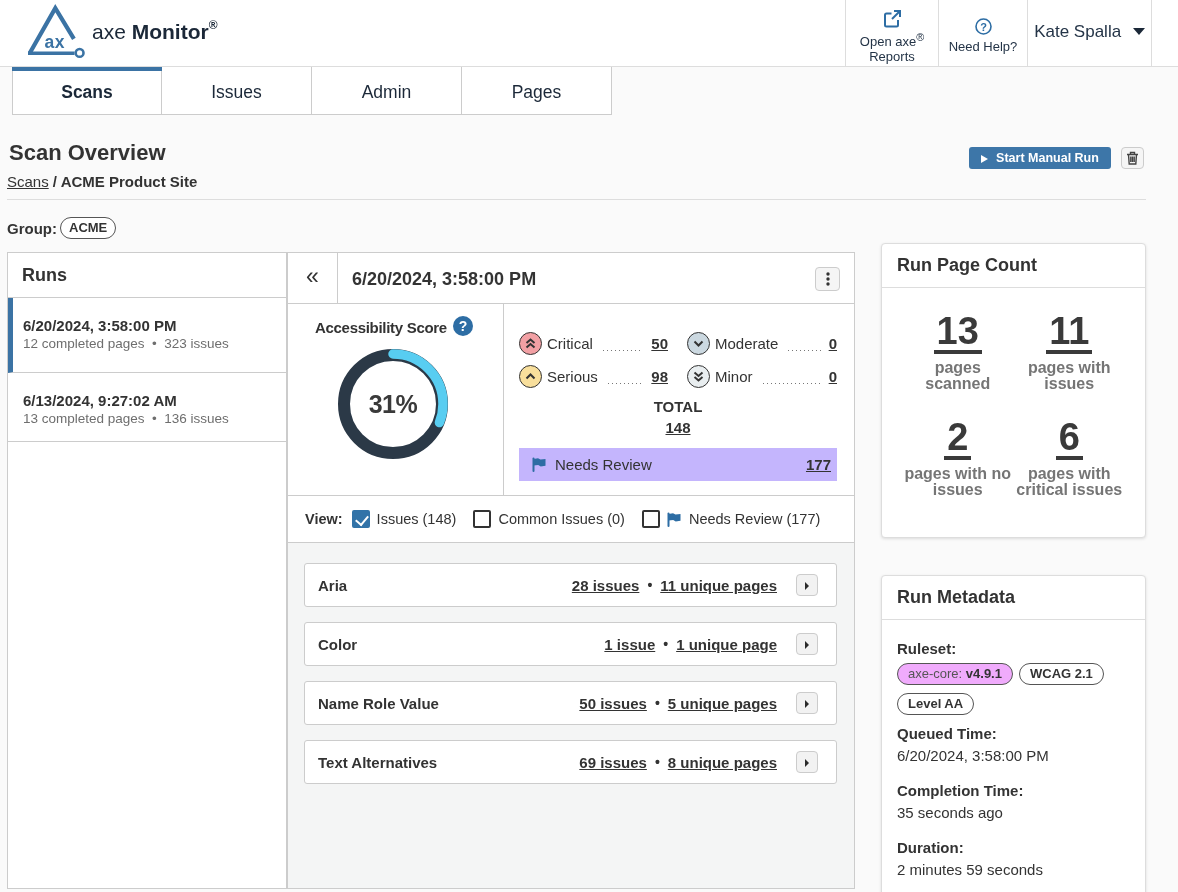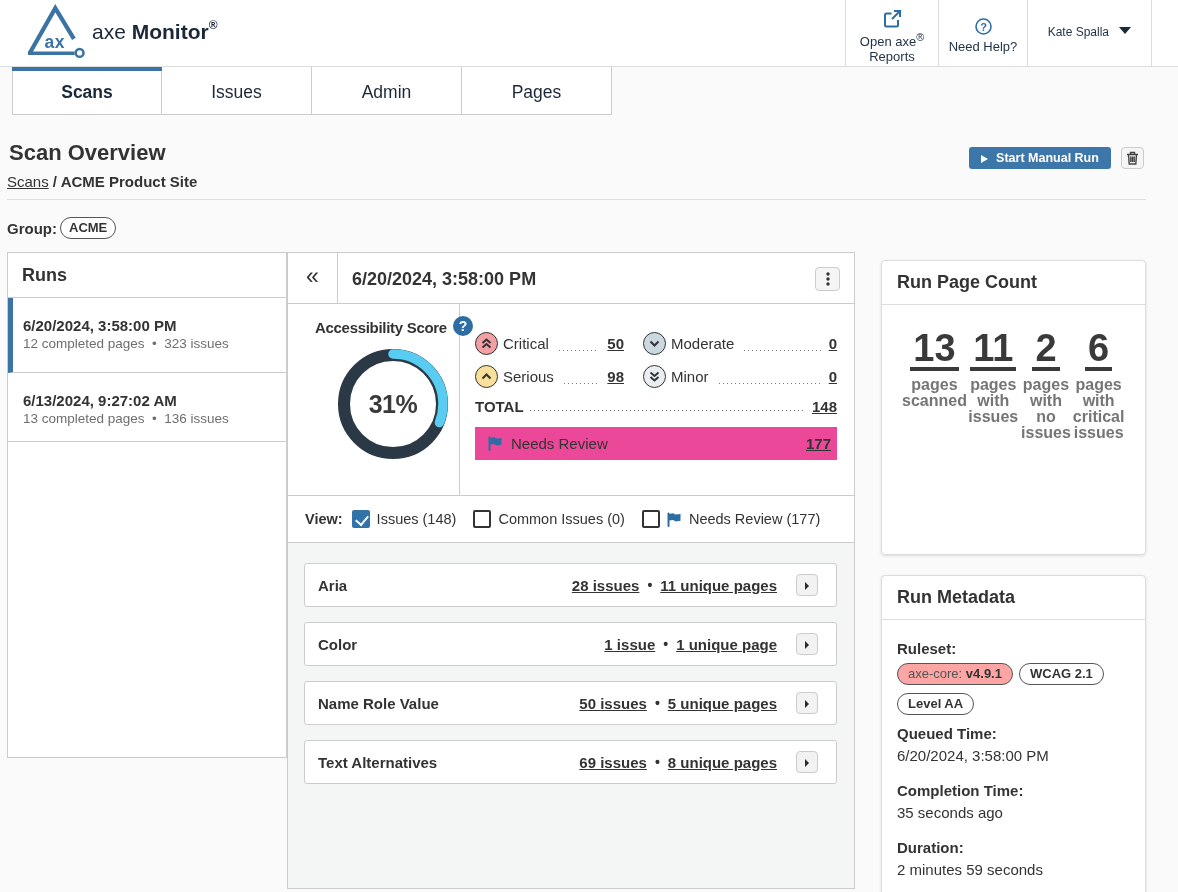--- a/index.html
+++ b/index.html
@@ -7,21 +7,21 @@
 body { background:#fafafa; font-family:"Liberation Sans", sans-serif; color:#333; position:relative; }
 
 .hdr { position:absolute; left:0; top:0; width:1178px; height:67px; background:#fff; border-bottom:1px solid #ddd; }
 .logo { position:absolute; left:25px; top:3px; }
 .brand { position:absolute; left:92px; top:20px; font-size:21px; color:#1b2838; }
 .brand b { font-weight:bold; }
 .brand sup { font-size:12px; position:relative; top:-2px; }
 .hcell { position:absolute; top:0; height:66px; border-left:1px solid #ddd; text-align:center; color:#243447; font-size:13px; line-height:14.5px; }
 .hc1 { left:845px; width:93px; }
 .hc2 { left:938px; width:89px; }
-.hc3 { left:1027px; width:125px; border-right:1px solid #ddd; font-size:12px; }
+.hc3 { left:1027px; width:125px; border-right:1px solid #ddd; font-size:17px; }
 .hc1 .ic, .hc2 .ic { margin-top:9px; height:21px; }
 .hc2 .ic { margin-top:18px; height:22px; }
 .kate { margin-top:25px; }
 .caret { display:inline-block; width:0; height:0; border-left:6px solid transparent; border-right:6px solid transparent; border-top:7px solid #1b2838; margin-left:7px; position:relative; top:-2px;}
 
 .tabs { position:absolute; left:12px; top:67px; display:flex; }
 .tab { width:150px; height:48px; background:#fff; border-right:1px solid #ccc; border-bottom:1px solid #ccc; text-align:center; line-height:50px; font-size:17.5px; color:#1b2838; position:relative; }
 .tab:first-child { border-left:1px solid #ccc; }
 .tab.active { font-weight:bold; }
 .tab.active::before { content:""; position:absolute; left:-1px; top:0; width:150px; height:4px; background:#3b73a4; }
@@ -29,87 +29,87 @@
 .h1 { position:absolute; left:9px; top:140px; font-size:22px; font-weight:bold; color:#333; }
 .crumbs { position:absolute; left:7px; top:173px; font-size:15px; font-weight:bold; color:#333; }
 .crumbs a { color:#333; font-weight:normal; text-decoration:underline; }
 .btn-run { position:absolute; left:969px; top:147px; width:142px; height:22px; background:#3d76a8; border-radius:3px; color:#fff; font-size:12.5px; font-weight:bold; text-align:center; line-height:22px; }
 .btn-run .play { display:inline-block; width:0; height:0; border-top:4.5px solid transparent; border-bottom:4.5px solid transparent; border-left:7px solid #fff; margin-right:8px; position:relative; top:1px; }
 .btn-trash { position:absolute; left:1121px; top:147px; width:23px; height:22px; background:#f5f5f5; border:1px solid #ccc; border-radius:4px; text-align:center; }
 .hr1 { position:absolute; left:7px; top:199px; width:1139px; border-top:1px solid #ddd; }
 .grp { position:absolute; left:7px; top:220px; font-size:15px; font-weight:bold; }
 .pill-acme { position:absolute; left:60px; top:217px; height:22px; padding:0 8px; border:1px solid #555; border-radius:12px; background:#fff; font-size:13px; font-weight:bold; line-height:20px; }
 
-.runs { position:absolute; left:7px; top:252px; width:280px; height:506px; background:#fff; border:1px solid #ccc; }
+.runs { position:absolute; left:7px; top:252px; width:280px; height:637px; background:#fff; border:1px solid #ccc; }
 .runs-h { height:45px; border-bottom:1px solid #ccc; font-size:18px; font-weight:bold; padding:12px 0 0 14px; color:#333; }
 .run-item { position:relative; border-bottom:1px solid #ccc; padding:19px 10px 15px 15px; }
 .run-item.sel { border-left:5px solid #3b73a4; padding-left:10px; padding-bottom:21px; }
 .run-t { font-size:15px; font-weight:bold; color:#333; }
 .run-s { font-size:13.5px; color:#6e6e6e; margin-top:2px; }
 
 .mid { position:absolute; left:287px; top:252px; width:568px; height:637px; background:#f4f5f5; border:1px solid #ccc; }
 .mid-h { height:51px; background:#fff; border-bottom:1px solid #ccc; position:relative; }
 .mid-h .back { position:absolute; left:0; top:0; width:50px; height:50px; border-right:1px solid #ccc; text-align:center; font-size:23px; line-height:47px; color:#333; }
 .mid-h .date { position:absolute; left:64px; top:16px; font-size:18px; font-weight:bold; }
 .kebab { position:absolute; right:14px; top:14px; width:25px; height:24px; background:#f5f5f5; border:1px solid #ccc; border-radius:4px; text-align:center; line-height:22px; font-size:14px; font-weight:bold; color:#333; letter-spacing:0; }
 .score-row { height:191px; background:#fff; display:flex; }
-.score-l { width:172px; border-right:1px solid #ccc; position:relative;padding-left:12px; }
+.score-l { width:216px; border-right:1px solid #ccc; position:relative;padding-left:12px; }
 .score-l .ttl { position:absolute; left:27px; top:15px; font-size:15px; font-weight:bold; letter-spacing:-0.3px; }
 .qmark { position:absolute; left:165px; top:12px; width:20px; height:20px; background:#2d6da4; color:#fff; border-radius:50%; font-size:14px; font-weight:bold; text-align:center; line-height:20px; }
 .donut { position:absolute; left:49px; top:44px; }
 .pct { position:absolute; left:49px; top:86px; width:112px; text-align:center; font-size:25px; font-weight:bold; color:#3a3a3a; letter-spacing:-0.5px; }
 .score-r { flex:1; position:relative; padding:13px 17px 0 15px; }
 .score-r .ttl { font-size:16px; font-weight:bold; }
 .imp-grid { margin-top:15px; }
 .imp-row { display:flex; margin-bottom:10px; }
 .imp-cell { display:flex; align-items:center; }
 .imp-cell.c1 { width:149px; margin-right:19px; }
 .imp-cell.c2 { flex:1; }
 .imp-cell .ico { width:23px; height:23px; border-radius:50%; border:1.5px solid #333; display:flex; align-items:center; justify-content:center; margin-right:5px; flex:none; }
 .ico.crit { background:#f2a0a4; }
 .ico.ser { background:#f8df9c; }
 .ico.mod { background:#cbd8e0; }
 .ico.min { background:#e9eef0; }
 .imp-cell .lbl { font-size:15px; color:#333; margin-right:4px; }
 .leader { flex:1; height:1.5px; align-self:flex-end; background-image:repeating-linear-gradient(90deg,#777 0 1.5px,transparent 1.5px 4px); margin:0 8px 4px 6px; }
 .imp-cell .num { font-size:15px; font-weight:bold; text-decoration:underline; }
-.tot-row { display:flex; align-items:center; margin-top:10px; }
+.tot-row { display:flex; align-items:center; margin-top:10px;flex-direction:column; }
 .tot-row .t { font-size:15px; font-weight:bold; }
 .tot-row .num { font-size:15px; font-weight:bold; text-decoration:underline; }
-.nr-row { margin-top:12px; background:#ec4899; height:33px; display:flex; align-items:center; padding:0 6px 0 13px; }
+.nr-row { margin-top:12px; background:#c4b5fd; height:33px; display:flex; align-items:center; padding:0 6px 0 13px; }
 .nr-row .t { font-size:15px; margin-left:8px; }
 .nr-row .num { margin-left:auto; font-size:15px; font-weight:bold; text-decoration:underline; }
 .view-row { height:48px; background:#fff; border-top:1px solid #ccc; border-bottom:1px solid #ccc; display:flex; align-items:center; padding-left:17px; font-size:14.5px; white-space:nowrap; }
 .view-row .vlbl { font-weight:bold; margin-right:9px; }
 .cb { width:18px; height:18px; border:2px solid #333; border-radius:2px; background:#fff; margin-right:7px; flex:none; }
 .cb.on { background:#3273a8; border-color:#3273a8; position:relative; }
 .cb.on::after { content:""; position:absolute; left:4px; top:1px; width:6px; height:10px; border:solid #fff; border-width:0 2.5px 2.5px 0; transform:rotate(40deg); }
 .view-row .sp { width:17px; }
 .cards { padding:20px 0 0 16px; }
 .card { width:533px; height:44px; background:#fff; border:1px solid #ccc; border-radius:3px; margin-bottom:15px; display:flex; align-items:center; padding:0 18px 0 13px; }
 .card .name { font-size:15px; font-weight:bold; }
 .card .links { margin-left:auto; font-size:15px; font-weight:bold; display:flex; align-items:center; }
 .card .links u { text-decoration:underline; }
 .card .dot { margin:0 8px; font-size:14px; }
 .card .go { width:22px; height:22px; background:#f2f2f2; border:1px solid #ccc; border-radius:4px; margin-left:19px; text-align:center; line-height:20px; flex:none; }
 .card .go::after { content:""; display:inline-block; width:0; height:0; border-top:4px solid transparent; border-bottom:4px solid transparent; border-left:4.5px solid #2b2b2b; }
 
 .rcard { position:absolute; left:881px; width:265px; background:#fff; border:1px solid #ddd; border-radius:4px; box-shadow:0 1px 3px rgba(0,0,0,.12); }
-.rc1 { top:260px; height:295px; }
+.rc1 { top:243px; height:295px; }
 .rc2 { top:575px; height:330px; }
 .rcard .rh { height:44px; border-bottom:1px solid #ddd; font-size:18px; font-weight:bold; padding:11px 0 0 15px; color:#333; }
-.cnt-grid { display:grid; grid-template-columns:1fr 1fr 1fr 1fr; margin-top:24px; row-gap:26px; padding:0 20px; }
+.cnt-grid { display:grid; grid-template-columns:1fr 1fr; margin-top:24px; row-gap:26px; padding:0 20px; }
 .cnt { text-align:center; }
 .cnt .n { font-size:38px; font-weight:bold; color:#3a3a3a; display:inline-block; border-bottom:4px solid #3a3a3a; line-height:1.0; padding:0 3px 0 3px; }
 .cnt .l { font-size:16px; font-weight:bold; color:#757575; margin-top:6px; line-height:16px; }
 .meta { padding:20px 15px 0 15px; font-size:15px; }
 .meta .ml { font-weight:bold; margin-bottom:5px; }
 .chips { margin:6px 0 2px 0; }
 .chip { display:inline-block; height:22px; line-height:20px; padding:0 10px; border:1px solid #555; border-radius:12px; font-size:13px; margin:0 6px 8px 0; background:#fff; font-weight:bold; }
-.chip.gray { background:#fca5a5; font-weight:normal; color:#555; }
+.chip.gray { background:#f0abfc; font-weight:normal; color:#555; }
 .chip.gray b { color:#333; }
 .meta .mv { margin-bottom:18px; font-weight:normal; }
 </style>
 </head>
 <body>
 <div class="hdr">
   <svg class="logo" width="60" height="56" viewBox="0 0 60 56">
     <path d="M4.8 50 L30.3 5.2 L48.9 35.8" fill="none" stroke="#3b73a4" stroke-width="4.2"></path>
     <path d="M3 50.3 L49.5 50.3" stroke="#3b73a4" stroke-width="3.4"></path>
     <text x="19.5" y="45.4" font-size="17.5" font-weight="bold" fill="#3b73a4" stroke="#fff" stroke-width="3" paint-order="stroke" font-family="Liberation Sans" letter-spacing="0.5">ax</text>

